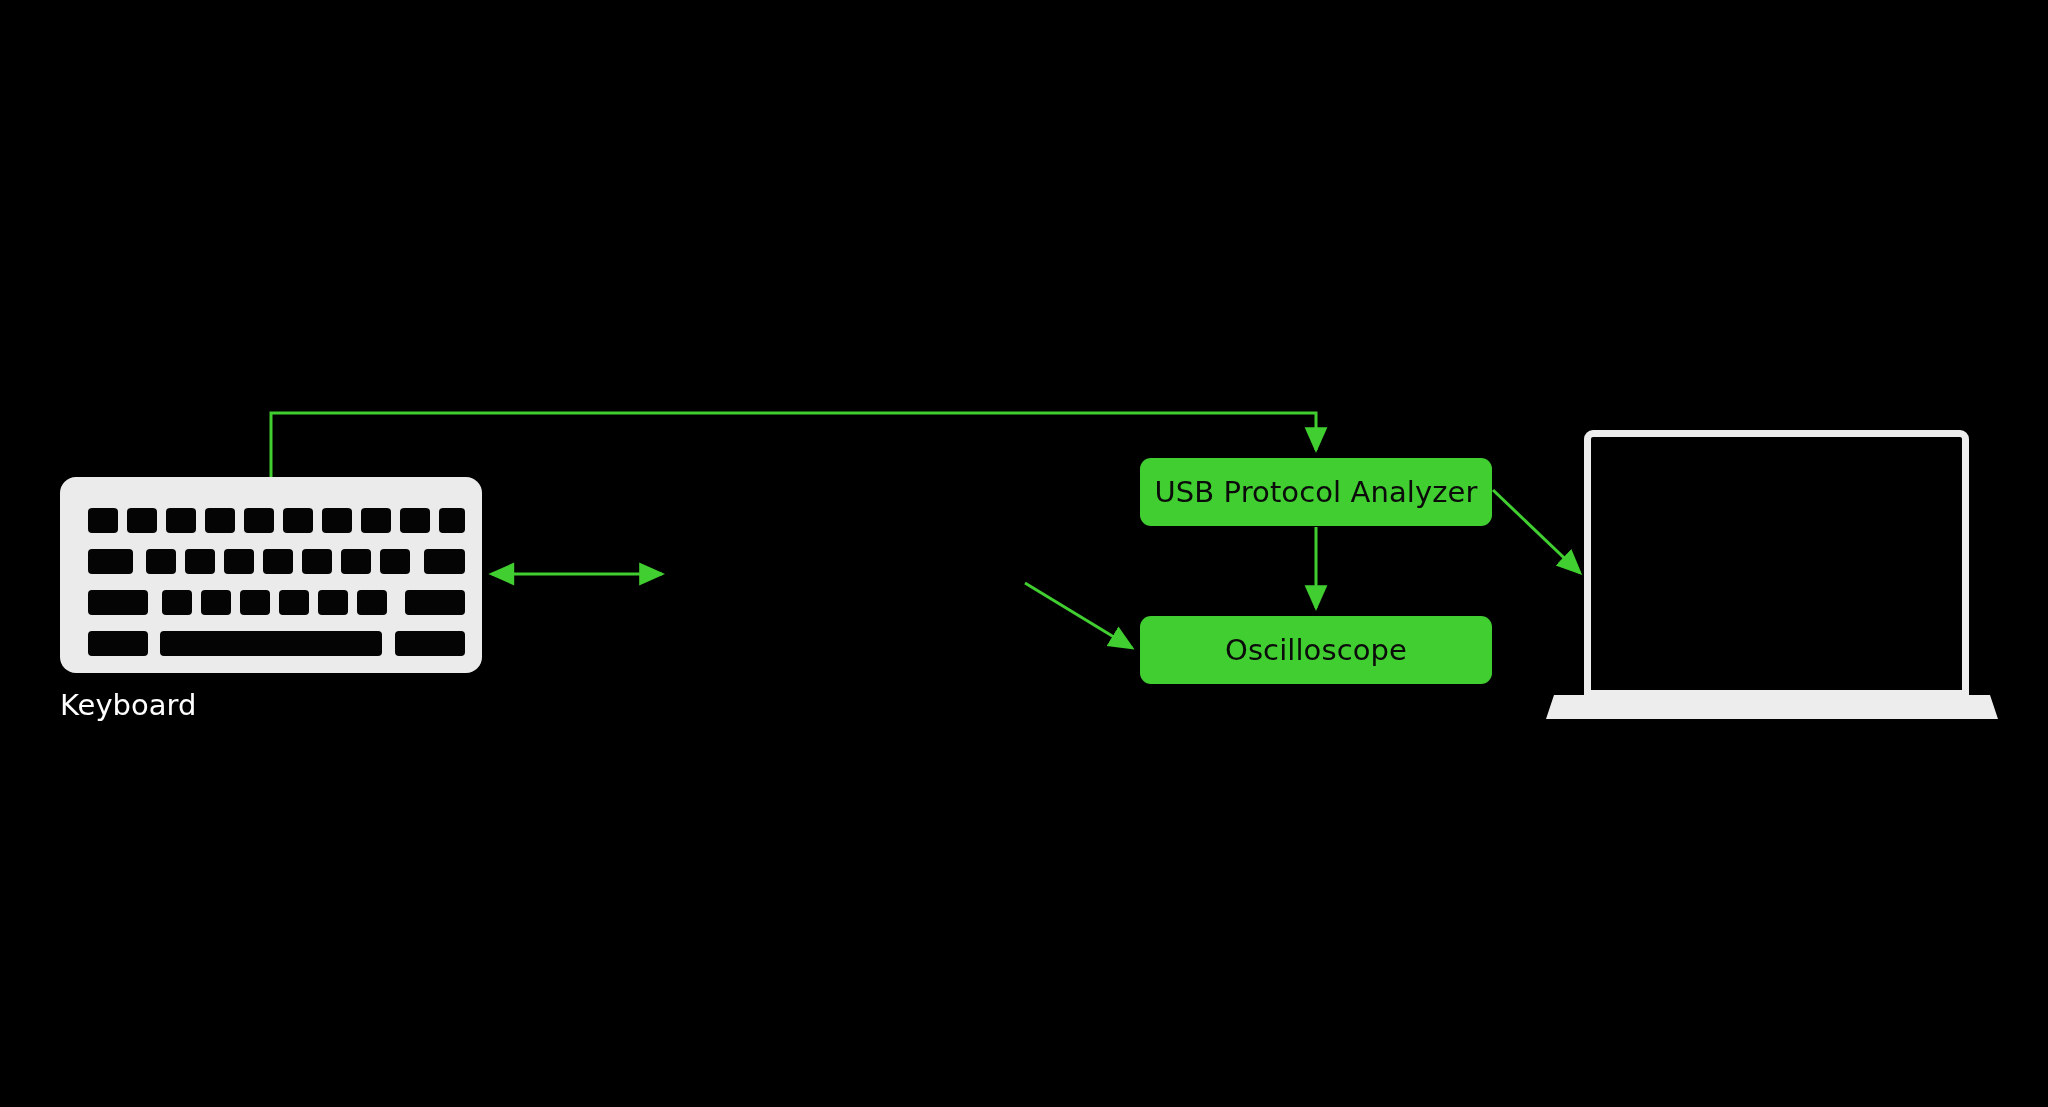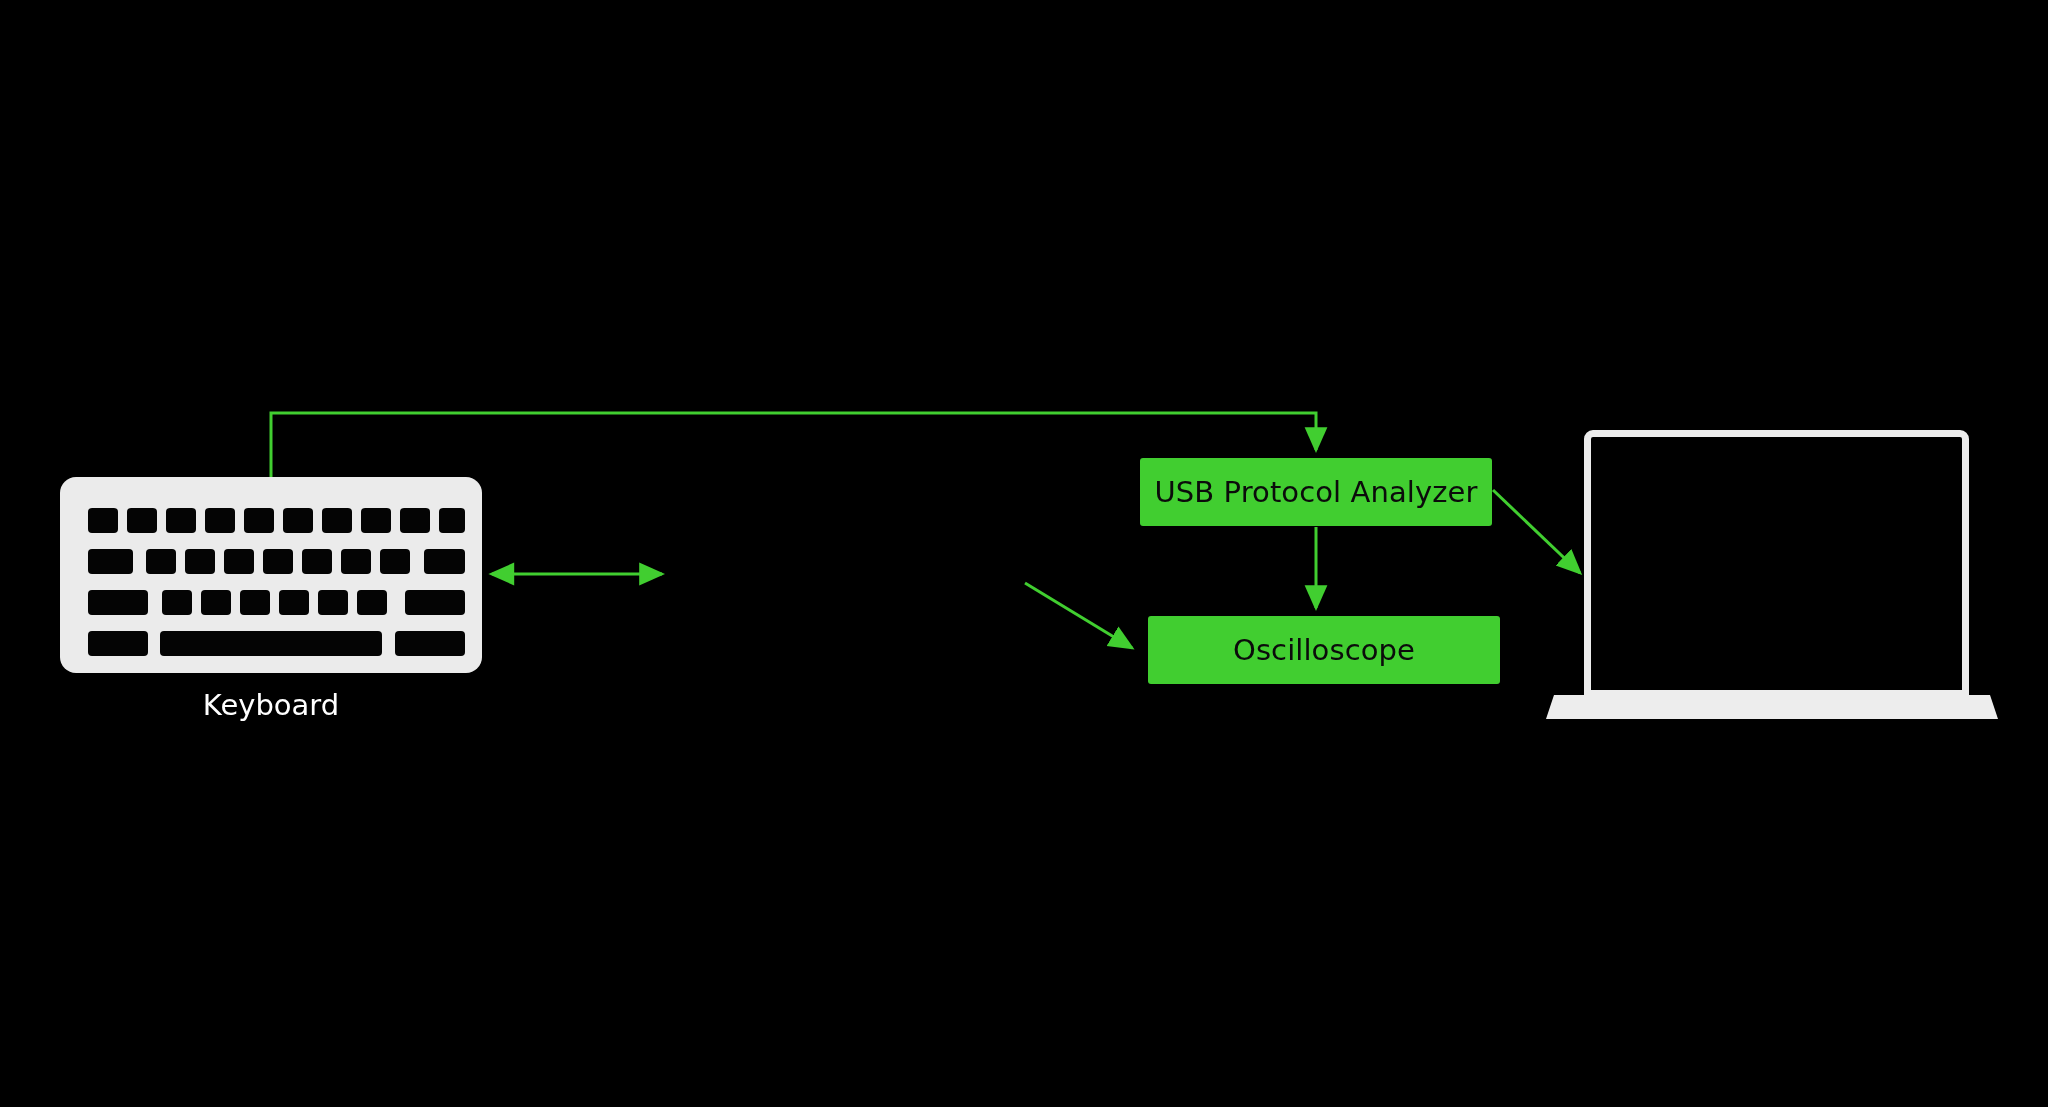--- a/index.html
+++ b/index.html
@@ -26,33 +26,33 @@
     width: 2048px;
     height: 1107px;
     pointer-events: none;
   }
 
   
   .node-box {
     position: absolute;
     box-sizing: border-box;
     background: #41CE30;
-    border-radius: 3px;
+    border-radius: 11px;
     display: flex;
     align-items: center;
     justify-content: center;
     color: #0b0b0b;
     font-size: 29px;
     font-weight: 400;
     letter-spacing: 0.1px;
     white-space: nowrap;
   }
   #node-solenoid  { left: 670px;  top: 540px; width: 354px; height: 68px; }
   #node-usb       { left: 1140px; top: 458px; width: 352px; height: 68px; }
-  #node-scope     { left: 1140px; top: 616px; width: 352px; height: 68px; margin-left: 8px; }
+  #node-scope     { left: 1140px; top: 616px; width: 352px; height: 68px; }
 
   
   #keyboard-device {
     position: absolute;
     left: 60px;
     top: 477px;
     width: 422px;
     height: 196px;
   }
   .kb-body {
@@ -96,21 +96,21 @@
     height: 24px;
     background: #EDEDED;
     clip-path: polygon(8px 0, calc(100% - 8px) 0, 100% 100%, 0 100%);
   }
 
   
   .device-label {
     position: absolute;
     color: #FFFFFF;
     font-size: 29px;
-    text-align: center;
+    text-align: left;
     white-space: nowrap;
   }
   #label-keyboard { left: 60px;  top: 688px; width: 422px; }
   #label-laptop   { left: 1546px; top: 744px; width: 452px; }
 </style>
 </head>
 <body>
 
 <div id="stage">
 

